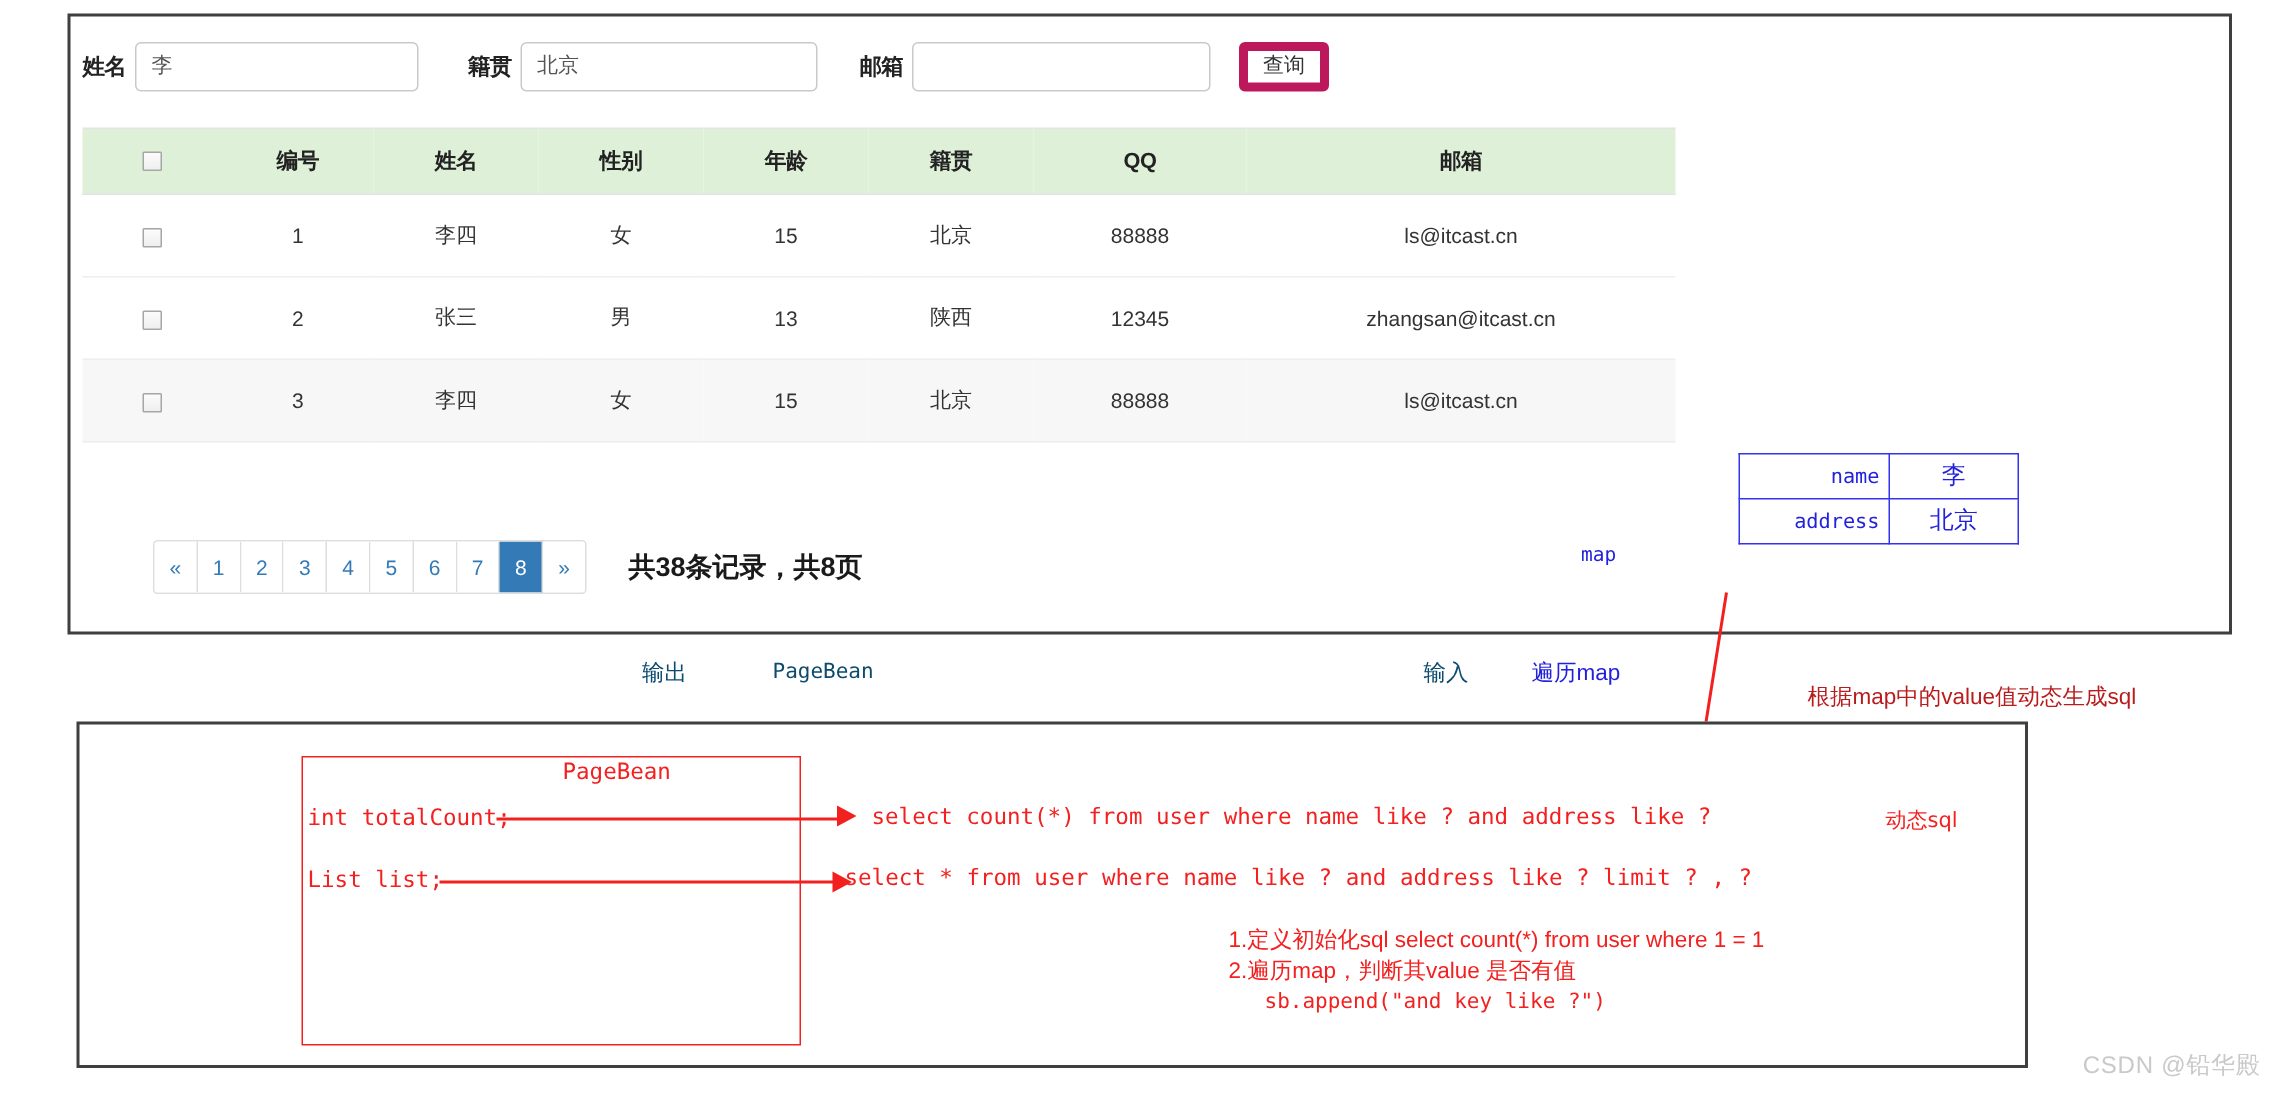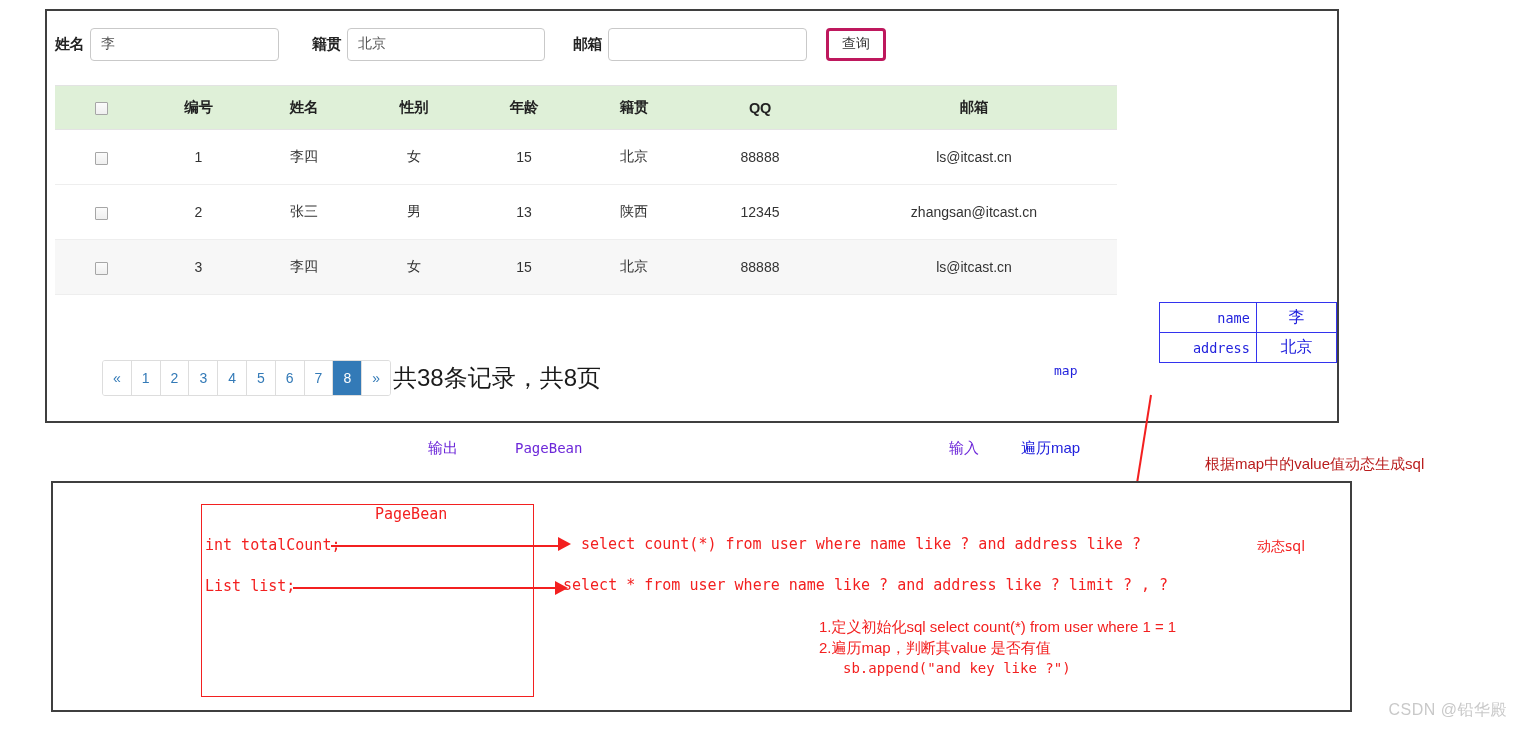--- a/index.html
+++ b/index.html
@@ -13,21 +13,21 @@
     position: relative;
     font-family: "Liberation Sans", sans-serif;
     overflow: hidden;
   }
 
   
   #top-panel {
     position: absolute;
     left: 45px;
     top: 9px;
-    width: 1294px;
+    width: 1443px;
     height: 414px;
     border: 2px solid #3f3f3f;
     background: #ffffff;
     box-sizing: border-box;
   }
 
   
   #search-form {
     position: absolute;
     left: 8px;
@@ -55,21 +55,21 @@
     box-sizing: border-box;
     outline: none;
     font-family: "Liberation Sans", sans-serif;
   }
   #name-input { width: 189px; margin-right: 33px; }
   #origin-input { width: 198px; margin-right: 28px; }
   #email-input { width: 199px; margin-right: 19px; }
   #query-button {
     height: 33px;
     min-width: 60px;
-    border: 3px solid #be185d;
+    border: 6px solid #be185d;
     border-radius: 4px;
     background: #ffffff;
     font-size: 14px;
     color: #333;
     cursor: pointer;
     font-family: "Liberation Sans", sans-serif;
     padding: 0 10px;
     text-align: center;
   }
 
@@ -152,24 +152,24 @@
     background: #fff;
     cursor: pointer;
     box-sizing: border-box;
   }
   .pager .pg:last-child { border-right: none; }
   .pager .pg.active {
     background: #337ab7;
     color: #ffffff;
   }
   #record-summary {
-    font-size: 24px;
+    font-size: 18px;
     color: #1a1a1a;
-    margin-left: 2px;
-    font-weight: normal;
+    margin-left: 28px;
+    font-weight: bold;
     letter-spacing: 0px;
     white-space: nowrap;
   }
 
   
   #map-label {
     position: absolute;
     left: 1007px;
     top: 352px;
     font-family: "DejaVu Sans Mono", monospace;
@@ -202,21 +202,21 @@
     font-family: "DejaVu Sans Mono", monospace;
     font-size: 14px;
   }
   #map-table td.v.cjk { font-family: "DejaVu Sans", sans-serif; font-size: 16px; }
 
   
   #mid-band { position: absolute; left: 0; top: 423px; width: 1521px; height: 58px; }
   .mid-text {
     position: absolute;
     font-size: 15px;
-    color: #6d28d9;
+    color: #0c4a6e;
     white-space: nowrap;
   }
   .mid-text.mono {
     font-family: "DejaVu Sans Mono", monospace;
     font-size: 14px;
   }
   .mid-text.blue { color: #2222dd; }
 
   
   #red-connector {

